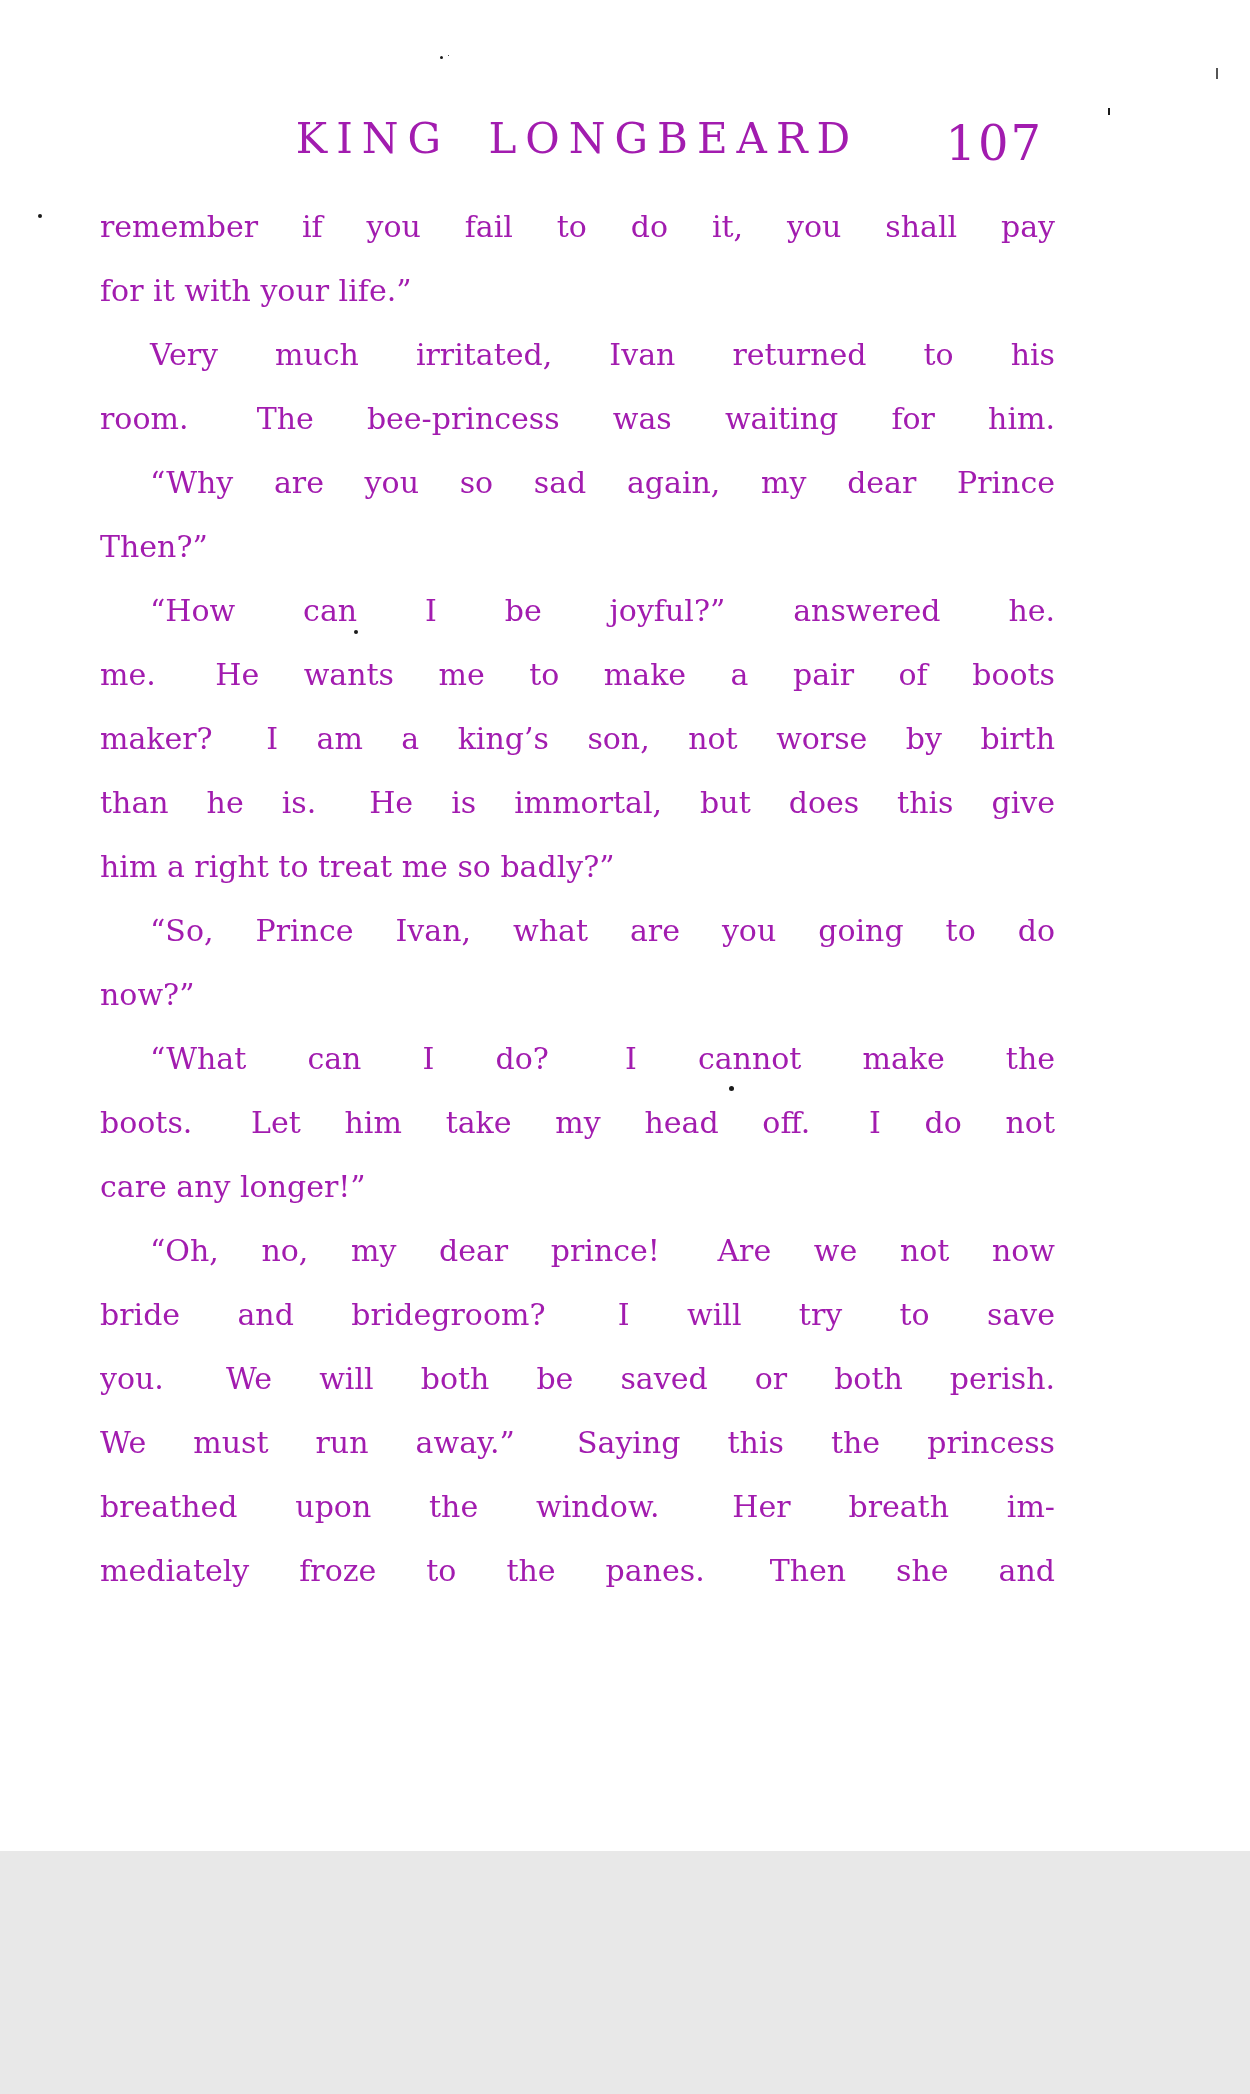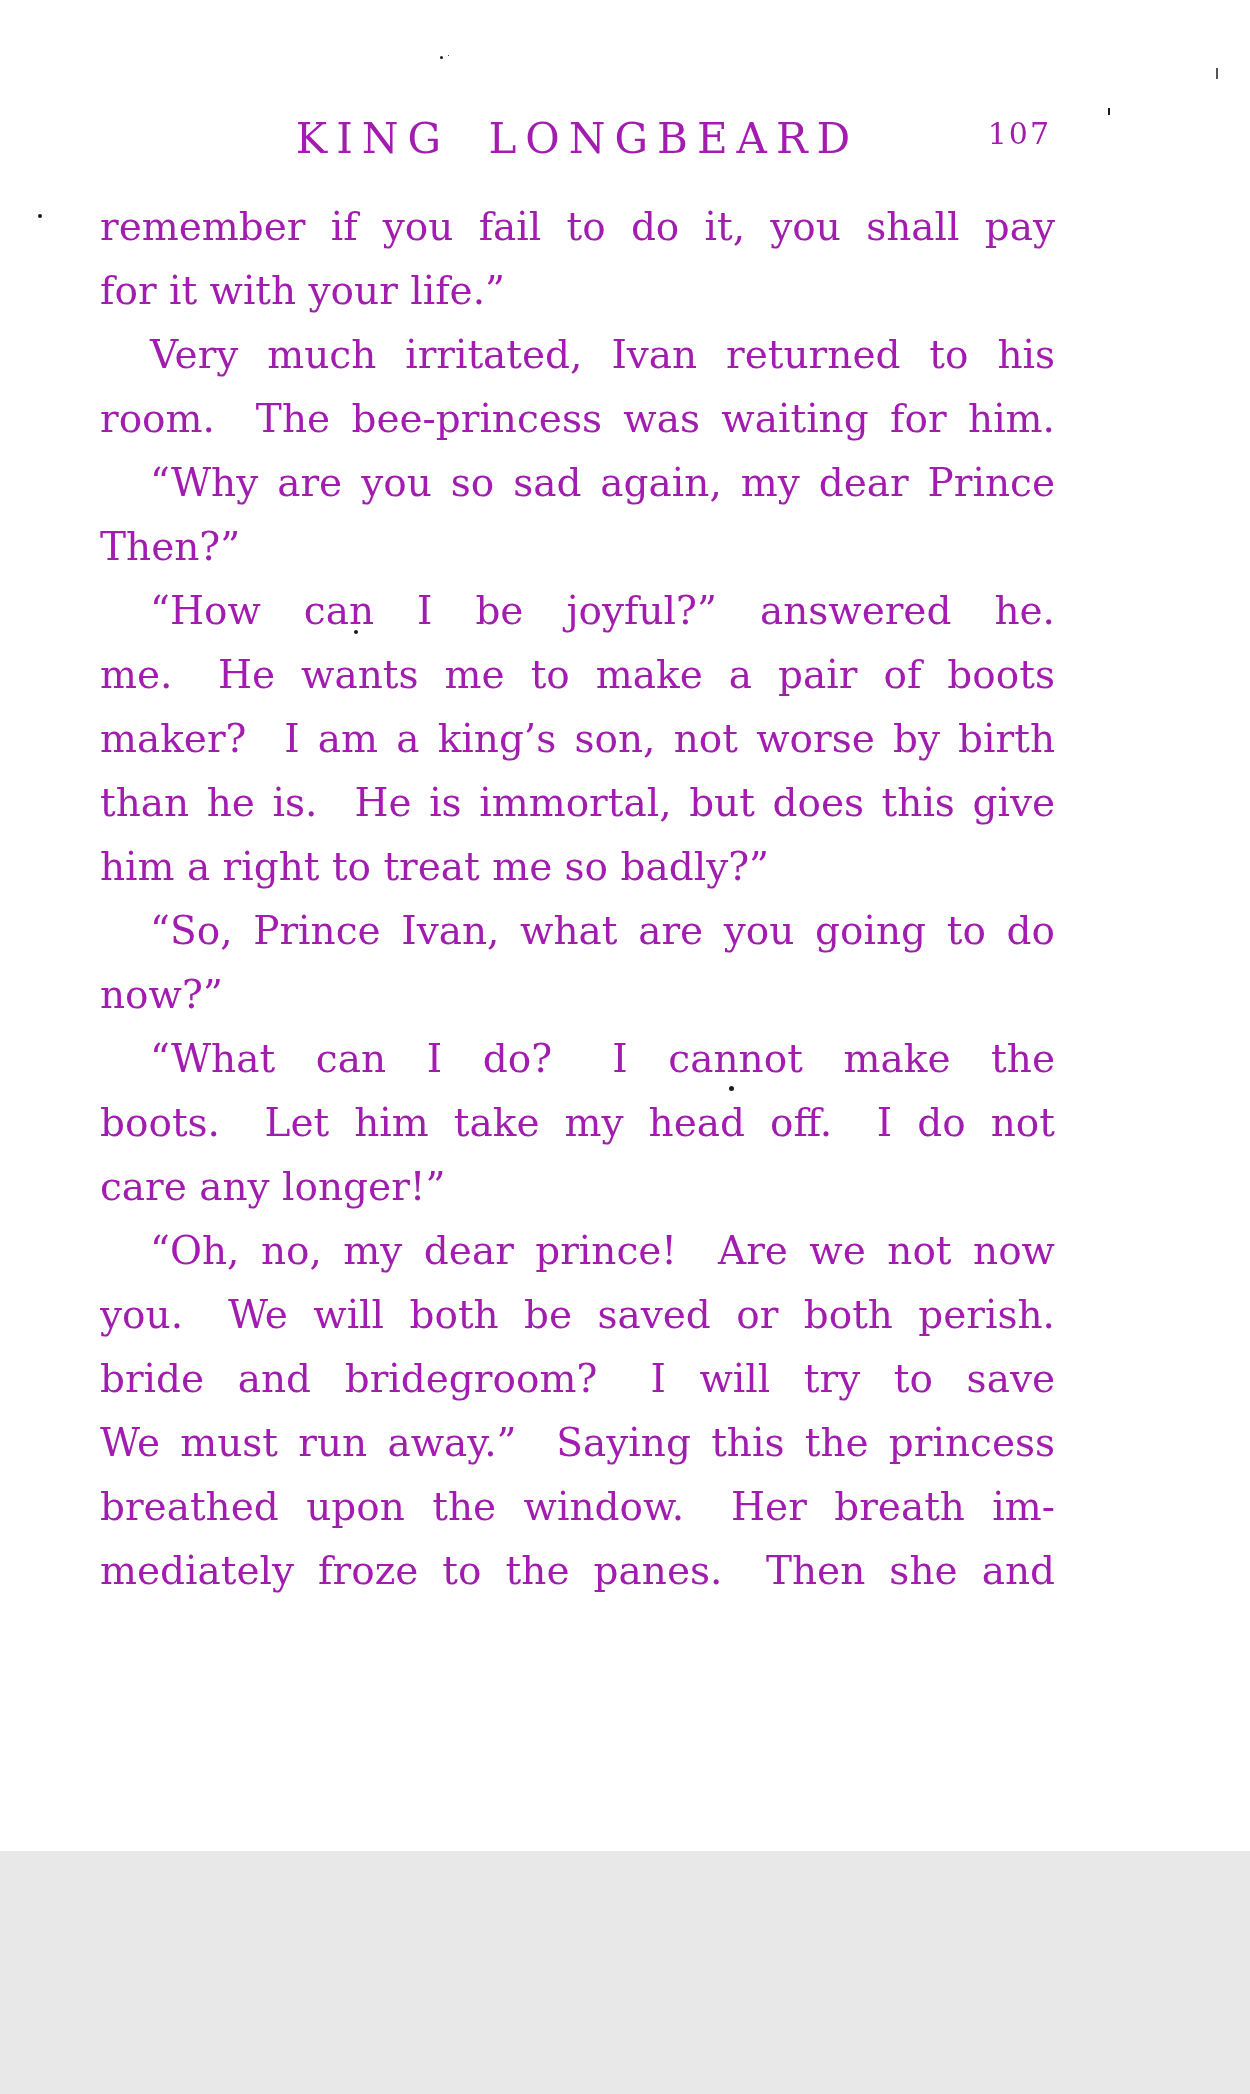--- a/index.html
+++ b/index.html
@@ -27,36 +27,36 @@
   .running-title {
     display: inline-block;
     font-size: 42px;
     line-height: 1;
     letter-spacing: 9px;
     word-spacing: 16px;
     white-space: nowrap;
   }
   .page-number {
     position: absolute;
-    right: 4px;
+    right: 12px;
     top: 1px;
-    font-size: 30px;
+    font-size: 48px;
     line-height: 1;
     letter-spacing: 2px;
   }
   .text-block {
     position: absolute;
     left: 100px;
     top: 195px;
     width: 955px;
   }
   .ln {
     height: 64px;
     line-height: 64px;
-    font-size: 39px;
+    font-size: 30px;
     text-align: justify;
     text-align-last: justify;
     overflow: hidden;
   }
   .ln.last {
     text-align: right;
     text-align-last: left;
   }
   .ln.ind {
     padding-left: 50px;
@@ -95,22 +95,22 @@
     <div class="ln last">him a right to treat me so badly?”</div>
 
     <div class="ln ind">“So, Prince Ivan, what are you going to do</div>
     <div class="ln last">now?”</div>
 
     <div class="ln ind">“What can I do?  I cannot make the</div>
     <div class="ln">boots.  Let him take my head off.  I do not</div>
     <div class="ln last">care any longer!”</div>
 
     <div class="ln ind">“Oh, no, my dear prince!  Are we not now</div>
+    <div class="ln">bride and bridegroom?  I will try to save</div>
     <div class="ln">you.  We will both be saved or both perish.</div>
-    <div class="ln">bride and bridegroom?  I will try to save</div>
     <div class="ln">We must run away.”  Saying this the princess</div>
     <div class="ln">breathed upon the window.  Her breath im-</div>
     <div class="ln">mediately froze to the panes.  Then she and</div>
   </div>
 
   <div class="speck round" style="left:440px; top:56px; width:3px; height:3px; box-shadow: 7px -2px 0 -1px #1a1a1a;"></div>
   <div class="speck" style="left:1108px; top:108px; width:2px; height:7px;"></div>
   <div class="speck" style="left:1216px; top:68px; width:2px; height:11px; background:#555;"></div>
   <div class="speck round" style="left:38px; top:214px; width:4px; height:4px;"></div>
   <div class="speck round" style="left:354px; top:630px; width:4px; height:4px;"></div>

